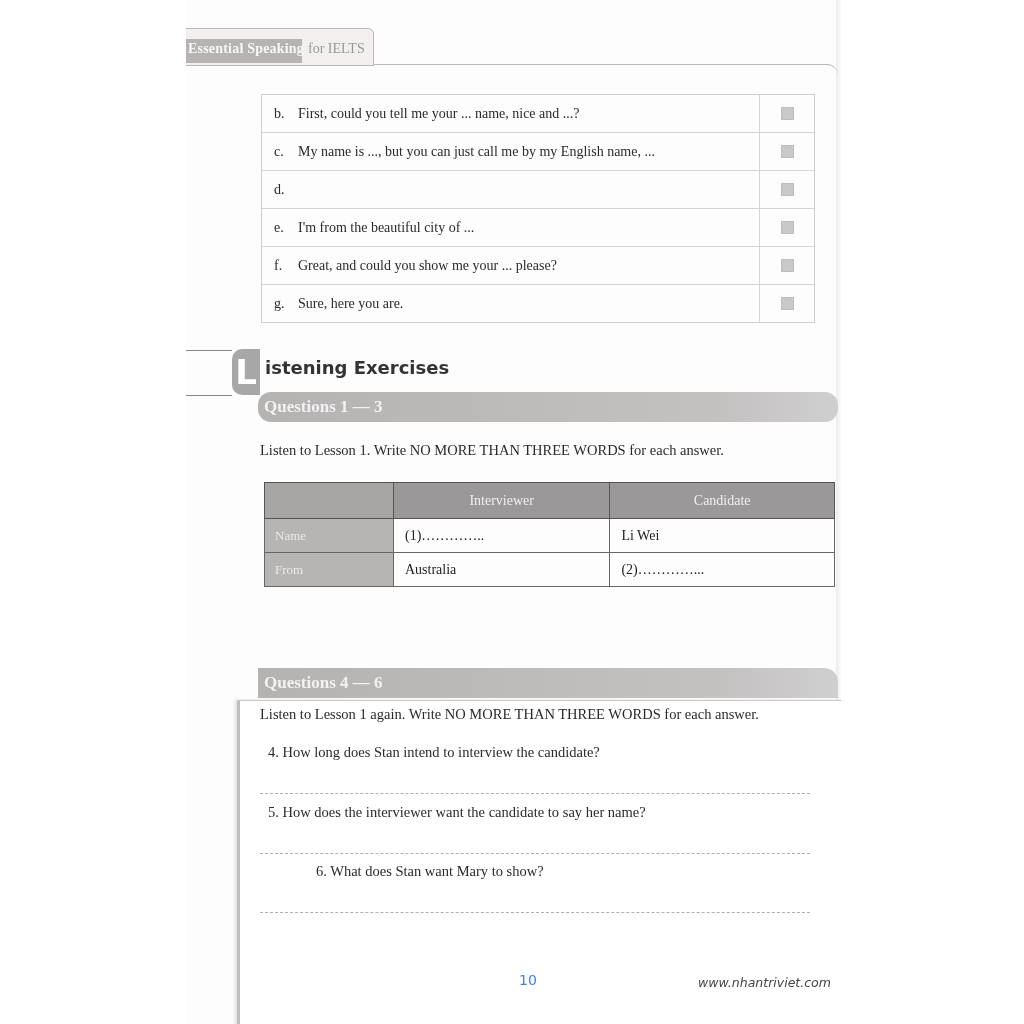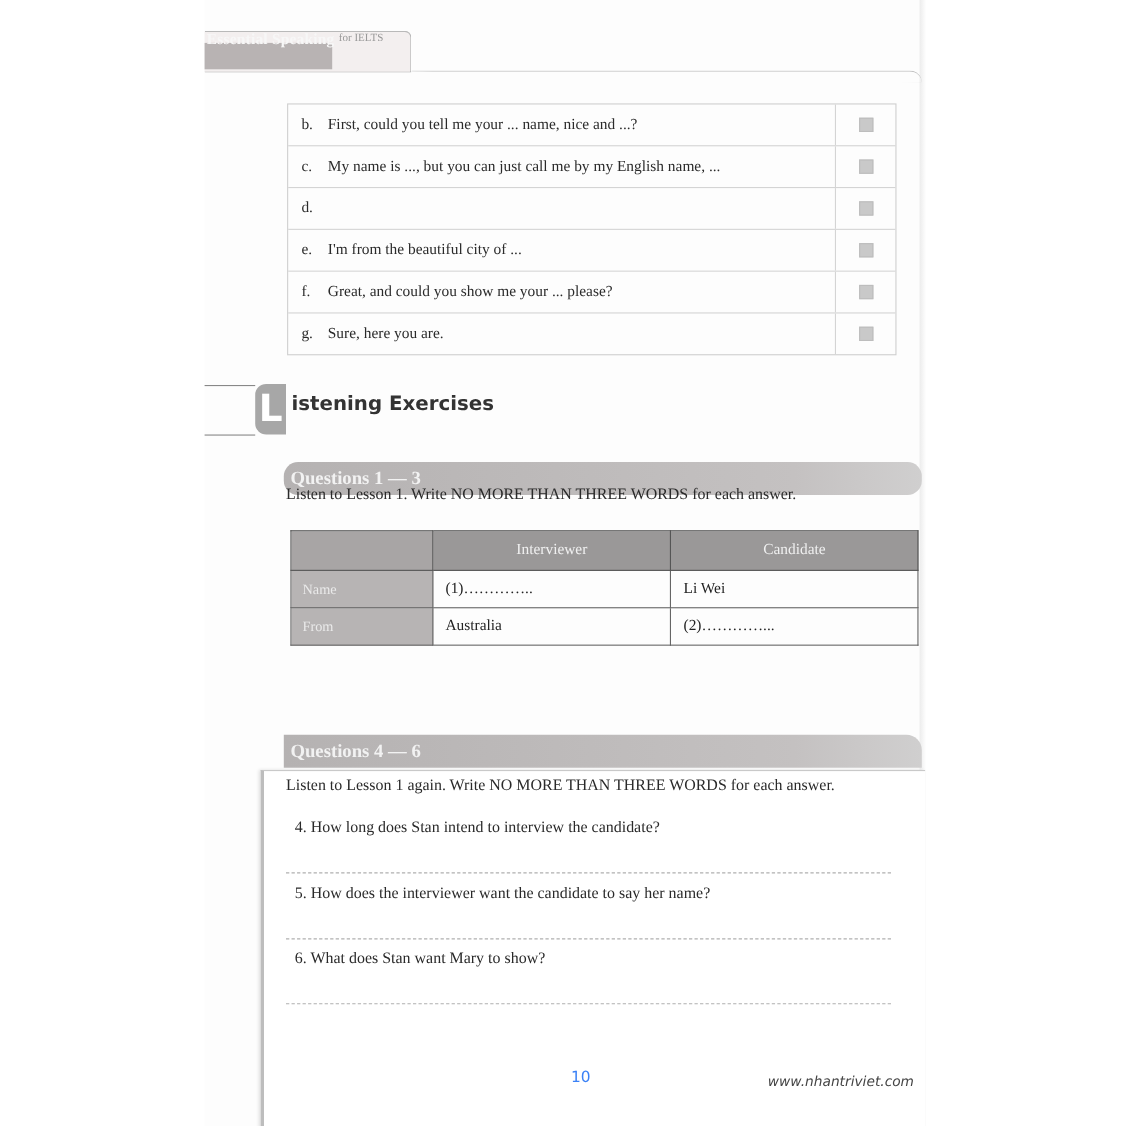--- a/index.html
+++ b/index.html
@@ -12,32 +12,32 @@
   }
   .shadow-right {
     position:absolute; left:836px; top:0; width:6px; height:1024px;
     background:linear-gradient(to right, #ececec, #ffffff);
   }
 
   
   .header-tab {
     position:absolute; left:186px; top:28px; height:38px; width:188px;
     border:1px solid #b9b9b9; border-left:none; border-radius:0 6px 0 0;
-    background:#f3efef; display:flex; align-items:flex-start; padding-bottom:2px; box-sizing:border-box;
+    background:#f3efef; display:flex; align-items:flex-end; padding-bottom:2px; box-sizing:border-box;
   }
   .header-tab .band {
     position:absolute; left:0; top:10px; height:24px; width:116px; background:#b8b3b3;
   }
   .header-title-a {
     position:relative; z-index:2; color:#f7f7f7; font-family:"Liberation Serif", serif;
     font-size:14px; font-weight:bold; letter-spacing:0.2px; padding-left:2px; margin-bottom:6px;
   }
   .header-title-b {
     position:relative; z-index:2; color:#999; font-family:"Liberation Serif", serif;
-    font-size:10px; margin-left:4px; margin-bottom:6px;
+    font-size:14px; margin-left:4px; margin-bottom:6px;
   }
   .header-line {
     position:absolute; left:374px; top:64px; width:464px; height:10px;
     border-top:1px solid #b9b9b9; border-radius:0 40px 0 0;
   }
 
   
   .match-table {
     position:absolute; left:261px; top:94px; width:552px;
     border:1px solid #cfcfcf; border-collapse:collapse;
@@ -70,21 +70,21 @@
   }
 
   
   .q-banner {
     position:absolute; left:258px; height:30px; width:580px;
     background:linear-gradient(to right, #b5b2b2, #c4c1c1 80%, #d0cfcf);
     border-radius:0 14px 0 0;
     color:#f2f2f2; font-family:"Liberation Serif", serif; font-size:17px; font-weight:bold;
     display:flex; align-items:center; padding-left:6px; box-sizing:border-box;
   }
-  .q-banner.b1 { top:420px;border-radius:13px; }
+  .q-banner.b1 { top:392px;border-radius:13px; }
   .q-banner.b2 { top:668px; }
 
   .instruction {
     position:absolute; left:260px; font-size:14.5px; color:#2a2a2a;
   }
   .instruction.i1 { top:442px; }
   .instruction.i2 { top:706px; }
 
   
   .info-table {
@@ -222,17 +222,17 @@
 <div class="q-banner b2">Questions 4 — 6</div>
 <div class="qbox"></div>
 <div class="instruction i2">Listen to Lesson 1 again. Write NO MORE THAN THREE WORDS for each answer.</div>
 
 <div class="question" style="top:744px;">4.  How long does Stan intend to interview the candidate?</div>
 <div class="answer-line" style="top:793px;"></div>
 
 <div class="question" style="top:804px;">5.  How does the interviewer want the candidate to say her name?</div>
 <div class="answer-line" style="top:853px;"></div>
 
-<div class="question" style="top:863px;">6.  What does Stan want Mary to show?</div>
+<div class="question" style="top:863px;margin-left:48px;">6.  What does Stan want Mary to show?</div>
 <div class="answer-line" style="top:912px;"></div>
 
 <div class="page-number">10</div>
 <div class="website">www.nhantriviet.com</div>
 
 </body></html>

